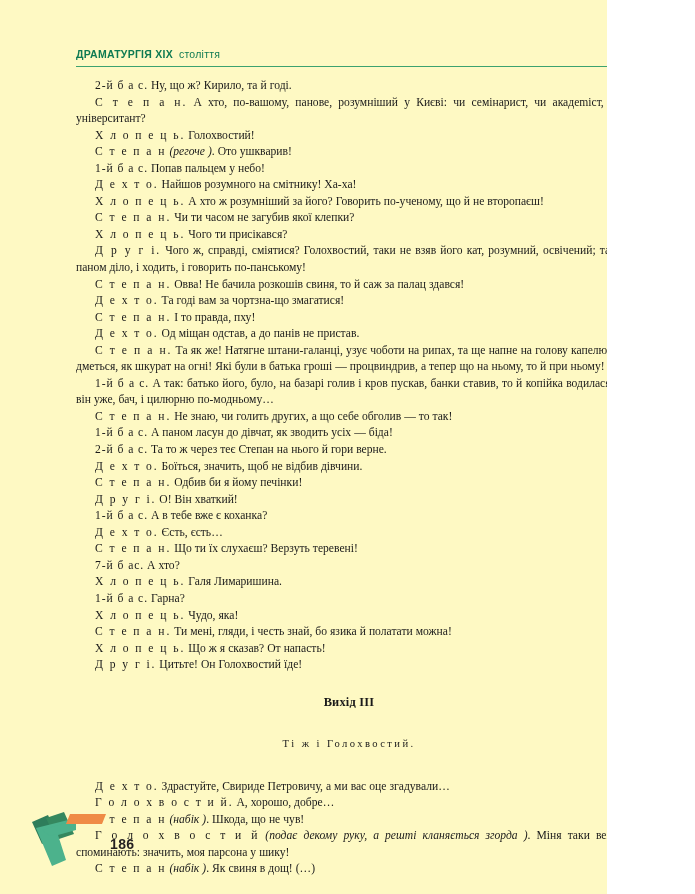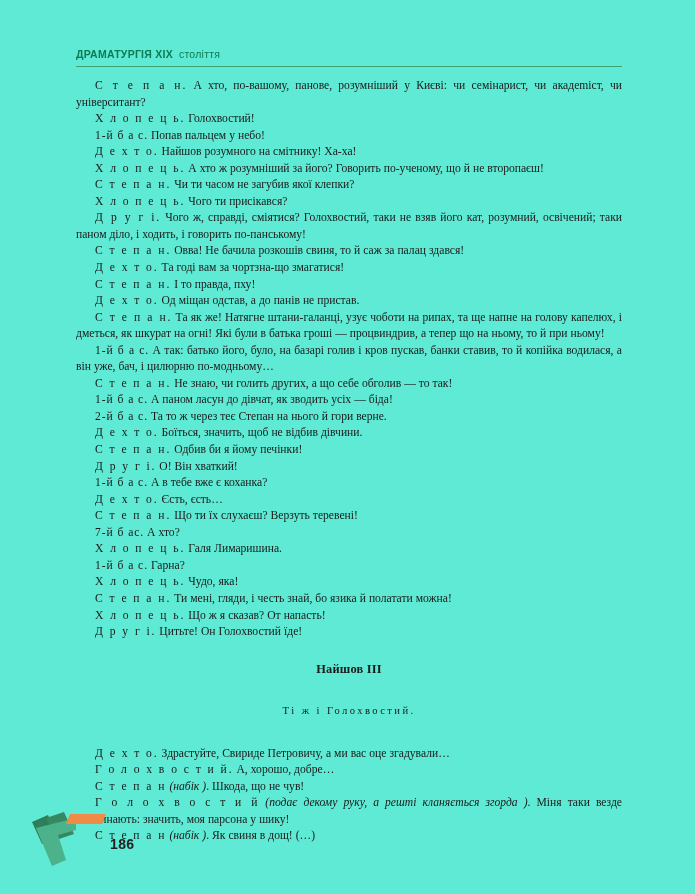--- a/index.html
+++ b/index.html
@@ -3,23 +3,23 @@
 <meta charset="utf-8">
 <title>186</title>
 <style>
   html, body {
     margin: 0;
     padding: 0;
     background: #ffffff;
   }
   .page {
     position: relative;
-    width: 695px;
+    width: 607px;
     height: 894px;
-    background: #5eead4;
+    background: #fef9c3;
     overflow: hidden;
     font-family: "Liberation Serif", "DejaVu Serif", serif;
     color: #1a1a1a;
   }
 
   
   .running-head {
     position: absolute;
     left: 76px;
     top: 48px;
@@ -127,22 +127,24 @@
 
 <div class="page">
 
   <div class="running-head">
     <span class="rh-main">ДРАМАТУРГІЯ XIX</span><span class="rh-sub">століття</span>
   </div>
   <div class="head-rule"></div>
 
   <div class="textblock">
     <div id="lines-before">
+        <p class="line"><span class="speaker-tight">2-й б а с.</span><span> Ну, що ж? Кирило, та й годі.</span></p>
         <p class="line"><span class="speaker">С т е п а н.</span><span> А хто, по-вашому, панове, розумніший у Києві: чи семінарист, чи акаде­mіст, чи університант?</span></p>
         <p class="line"><span class="speaker">Х л о п е ц ь.</span><span> Голохвостий!</span></p>
+        <p class="line"><span class="speaker">С т е п а н</span><span class="dir"> (регоче )</span><span>. Ото ушкварив!</span></p>
         <p class="line"><span class="speaker-tight">1-й б а с.</span><span> Попав пальцем у небо!</span></p>
         <p class="line"><span class="speaker">Д е х т о.</span><span> Найшов розумного на смітнику! Ха-ха!</span></p>
         <p class="line"><span class="speaker">Х л о п е ц ь.</span><span> А хто ж розумніший за його? Говорить по-ученому, що й не второпаєш!</span></p>
         <p class="line"><span class="speaker">С т е п а н.</span><span> Чи ти часом не загубив якої клепки?</span></p>
         <p class="line"><span class="speaker">Х л о п е ц ь.</span><span> Чого ти присікався?</span></p>
         <p class="line"><span class="speaker">Д р у г і.</span><span> Чого ж, справді, сміятися? Голохвостий, таки не взяв його кат, розумний, освічений; таки паном діло, і ходить, і говорить по-панському!</span></p>
         <p class="line"><span class="speaker">С т е п а н.</span><span> Овва! Не бачила розкошів свиня, то й саж за палац здався!</span></p>
         <p class="line"><span class="speaker">Д е х т о.</span><span> Та годі вам за чортзна-що змагатися!</span></p>
         <p class="line"><span class="speaker">С т е п а н.</span><span> І то правда, пху!</span></p>
         <p class="line"><span class="speaker">Д е х т о.</span><span> Од міщан одстав, а до панів не пристав.</span></p>
@@ -160,21 +162,21 @@
         <p class="line"><span class="speaker-tight">7-й б ас.</span><span> А хто?</span></p>
         <p class="line"><span class="speaker">Х л о п е ц ь.</span><span> Галя Лимаришина.</span></p>
         <p class="line"><span class="speaker-tight">1-й б а с.</span><span> Гарна?</span></p>
         <p class="line"><span class="speaker">Х л о п е ц ь.</span><span> Чудо, яка!</span></p>
         <p class="line"><span class="speaker">С т е п а н.</span><span> Ти мені, гляди, і честь знай, бо язика й полатати можна!</span></p>
         <p class="line"><span class="speaker">Х л о п е ц ь.</span><span> Що ж я сказав? От напасть!</span></p>
         <p class="line"><span class="speaker">Д р у г і.</span><span> Цитьте! Он Голохвостий їде!</span></p>
       </div>
 
     <div class="sp-before-title"></div>
-    <p class="scene-title">Найшов III</p>
+    <p class="scene-title">Вихід III</p>
     <div class="sp-after-title"></div>
     <p class="scene-cast">Ті ж і Голохвостий.</p>
     <div class="sp-after-cast"></div>
 
     <div id="lines-after">
         <p class="line"><span class="speaker">Д е х т о.</span><span> Здрастуйте, Свириде Петровичу, а ми вас оце згадували…</span></p>
         <p class="line"><span class="speaker">Г о л о х в о с т и й.</span><span> А, хорошо, добре…</span></p>
         <p class="line"><span class="speaker">С т е п а н</span><span class="dir"> (набік )</span><span>. Шкода, що не чув!</span></p>
         <p class="line"><span class="speaker">Г о л о х в о с т и й</span><span class="dir"> (подає декому руку, а решті кланяється згорда )</span><span>. Міня таки везде споминають: значить, моя парсона у шику!</span></p>
         <p class="line"><span class="speaker">С т е п а н</span><span class="dir"> (набік )</span><span>. Як свиня в дощ! (…)</span></p>

